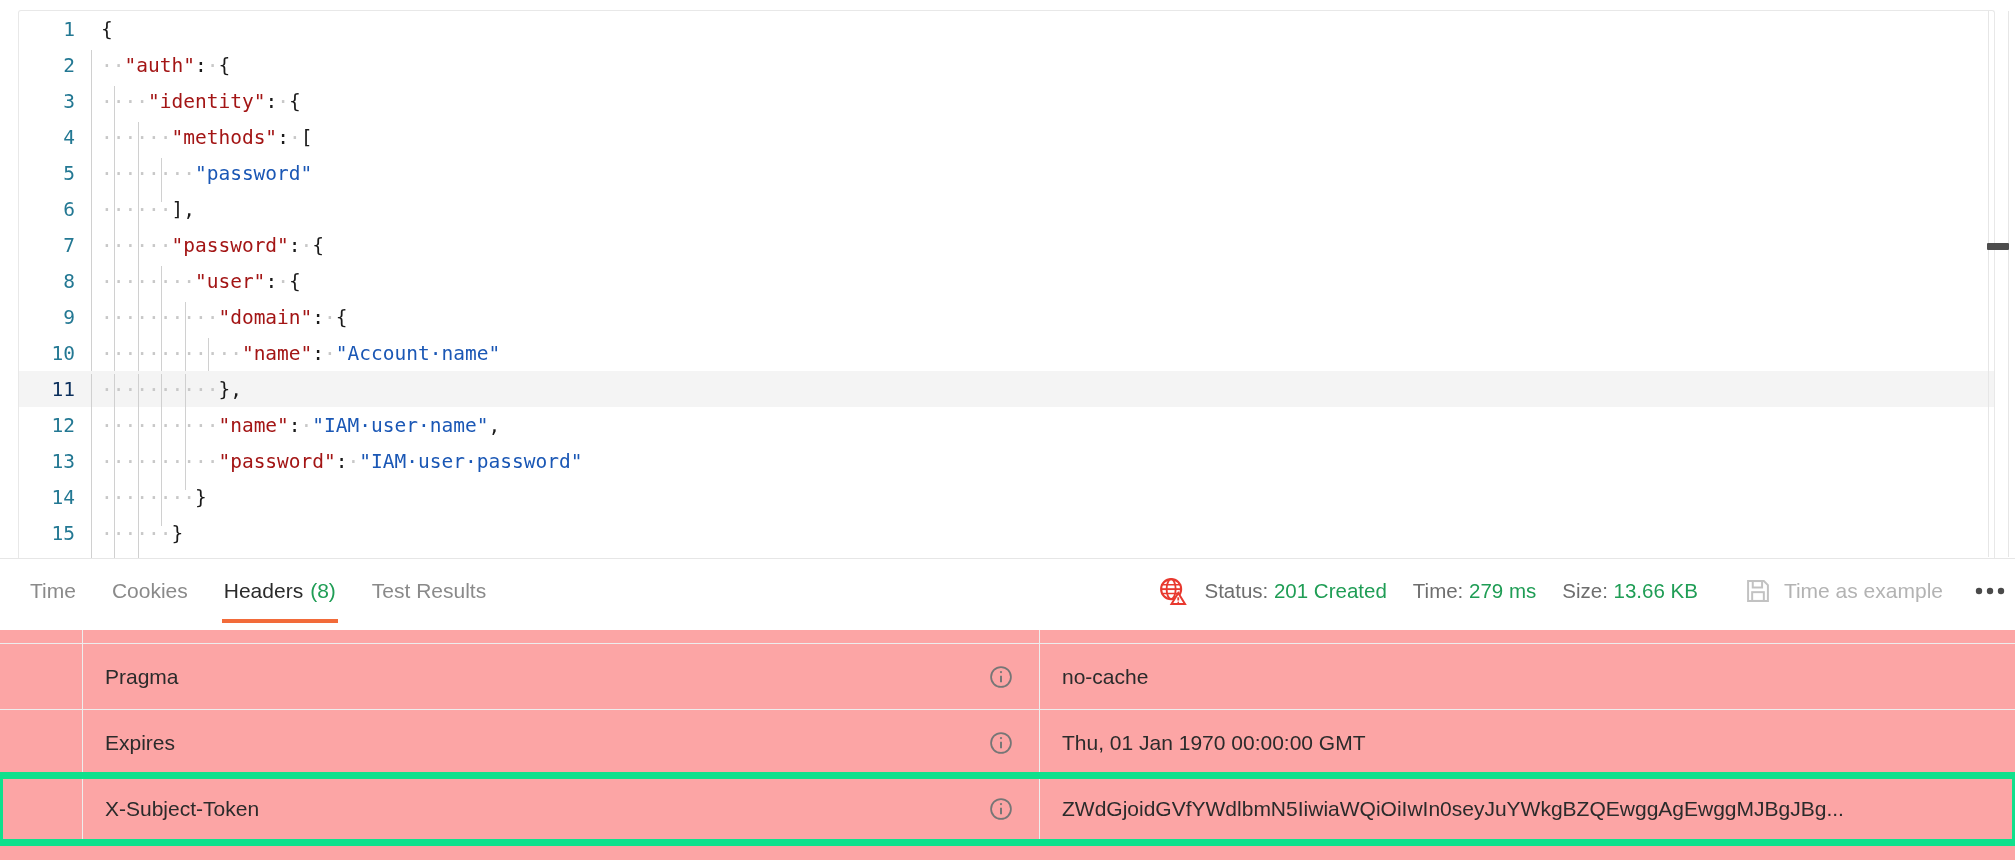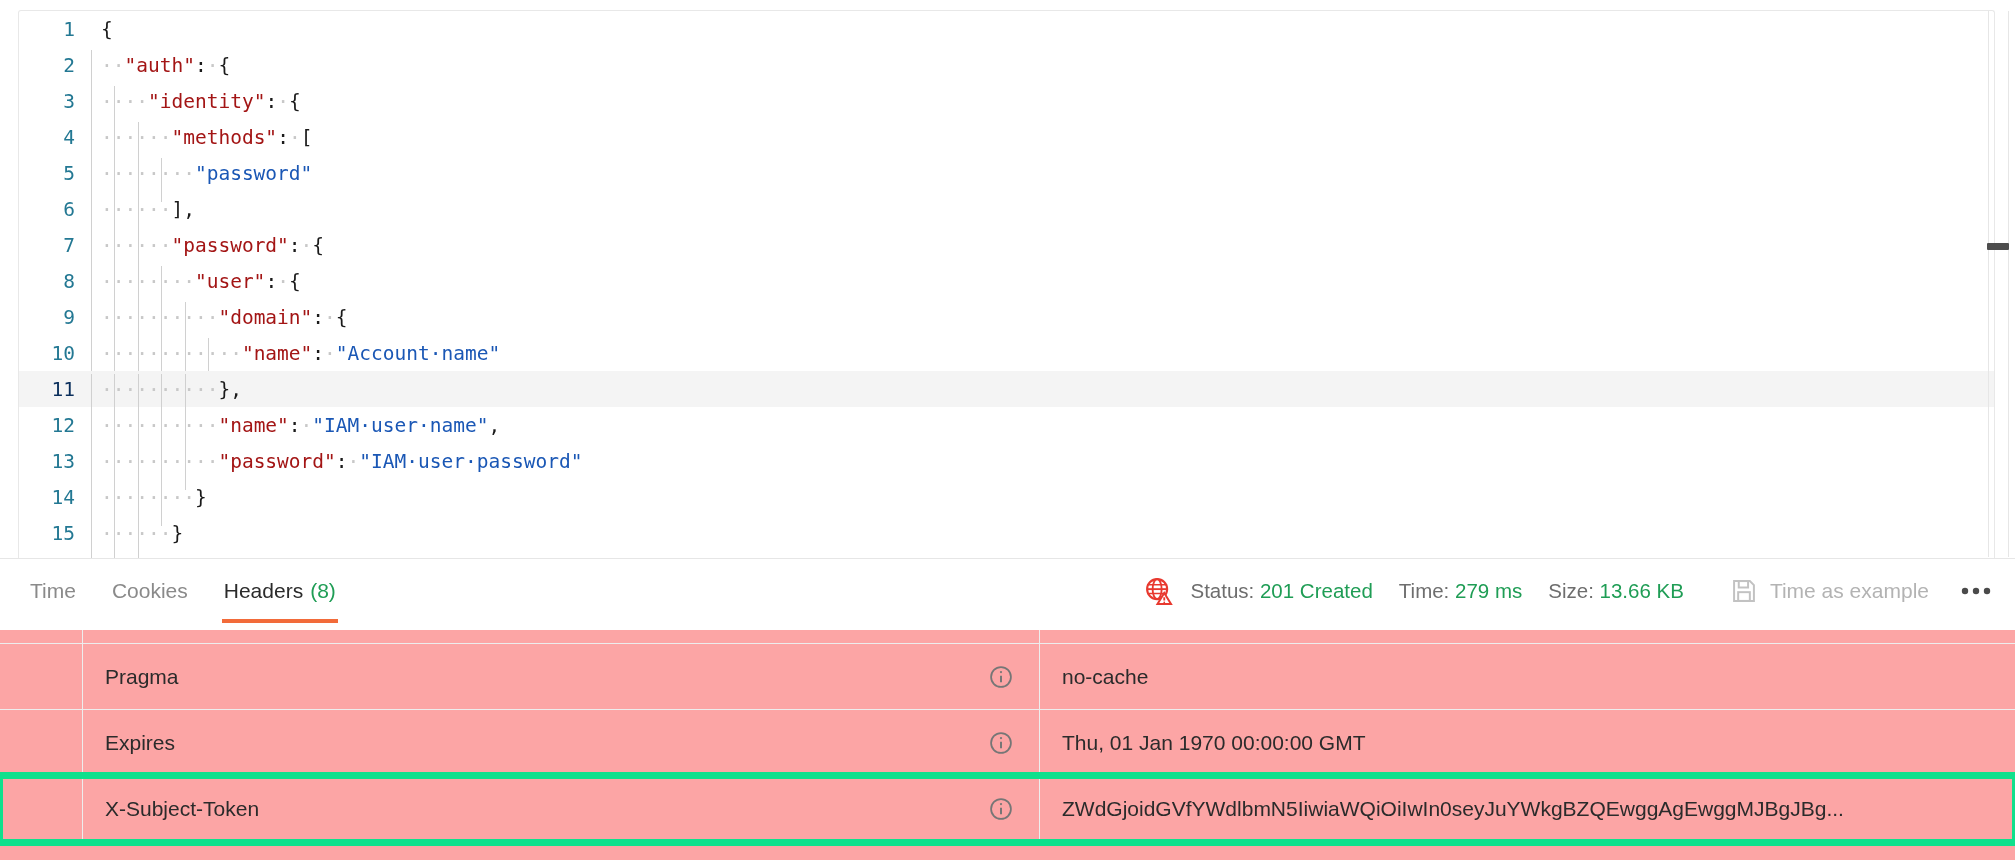--- a/index.html
+++ b/index.html
@@ -114,21 +114,21 @@
     left: 16px; right: 16px; bottom: 0;
     height: 4px;
     background: #f26b3a;
   }
   .tab .count { color: #1f9d55; margin-left: 7px; }
 
   #status-group {
     margin-left: auto;
     display: flex;
     align-items: center;
-    padding-right: 22px;
+    padding-right: 8px;
     font-size: 20.5px;
     white-space: nowrap;
   }
   .stat { color: #6e6e6e; margin-right: 26px; }
   .stat .val { color: #1f9d55; }
   #globe-warn-icon { margin-right: 16px; display: flex; align-items: center; }
   #save-example-btn {
     display: flex; align-items: center;
     color: #b3b3b3; font-size: 21px;
     margin-left: 20px; cursor: pointer;
@@ -219,20 +219,23 @@
       <div class="tab">
         <span>Time</span>
       </div>
       <div class="tab">
         <span>Cookies</span>
       </div>
       <div class="tab active">
         <span>Headers</span>
         <span class="count">(8)</span>
       </div>
+      <div class="tab">
+        <span>Test Results</span>
+      </div>
     </div>
 
   <div id="status-group">
 
     <span id="globe-warn-icon">
       <svg width="30" height="30" viewBox="0 0 24 24">
         <circle cx="10.5" cy="10.5" r="8" fill="none" stroke="#e8392f" stroke-width="1.7"></circle>
         <ellipse cx="10.5" cy="10.5" rx="3.6" ry="8" fill="none" stroke="#e8392f" stroke-width="1.5"></ellipse>
         <line x1="2.5" y1="10.5" x2="18.5" y2="10.5" stroke="#e8392f" stroke-width="1.5"></line>
         <line x1="2.5" y1="7" x2="18.5" y2="7" stroke="#e8392f" stroke-width="1.2"></line>

